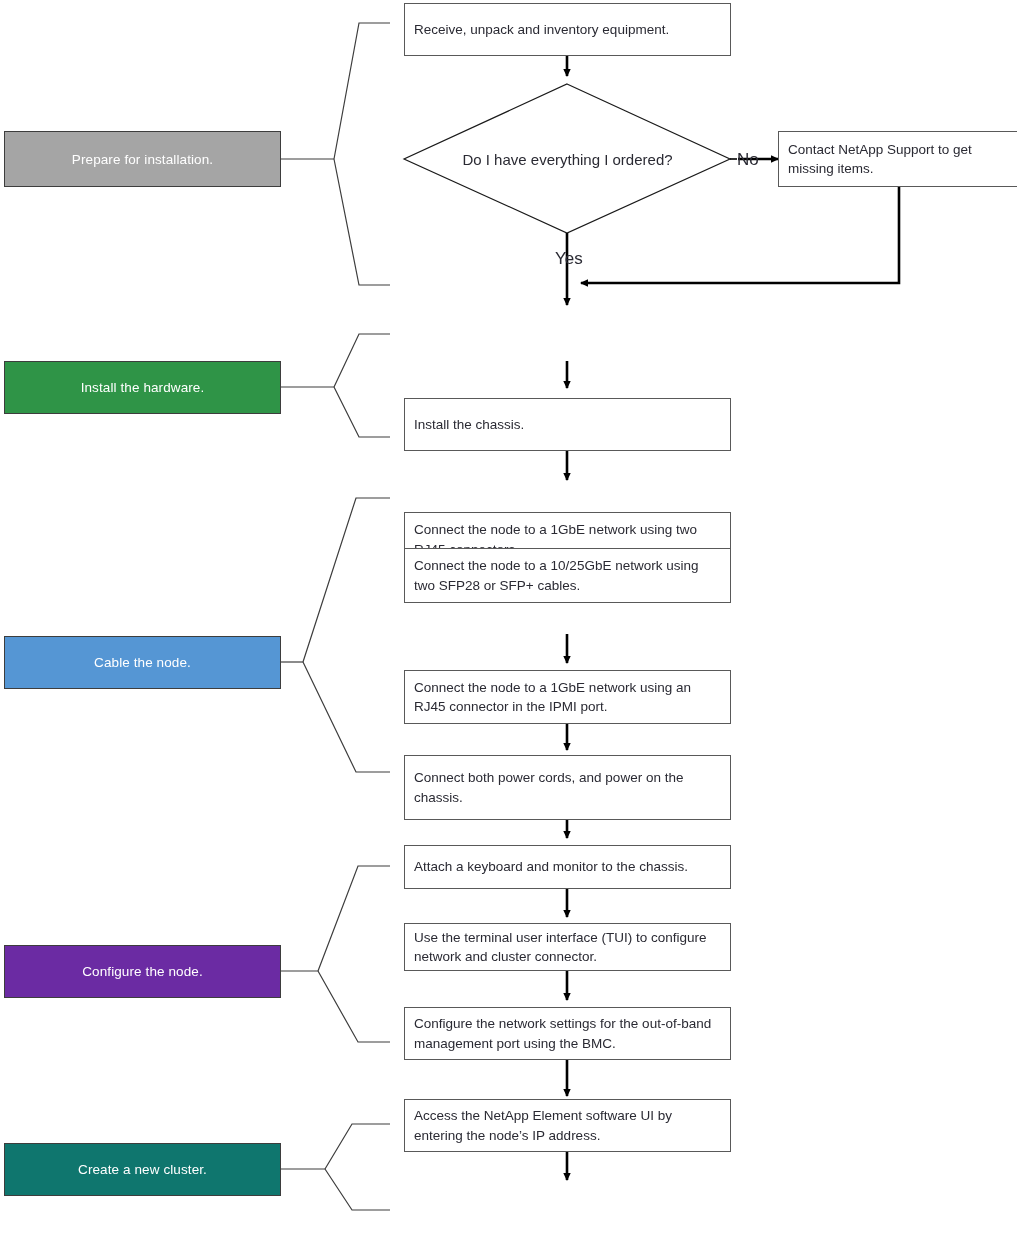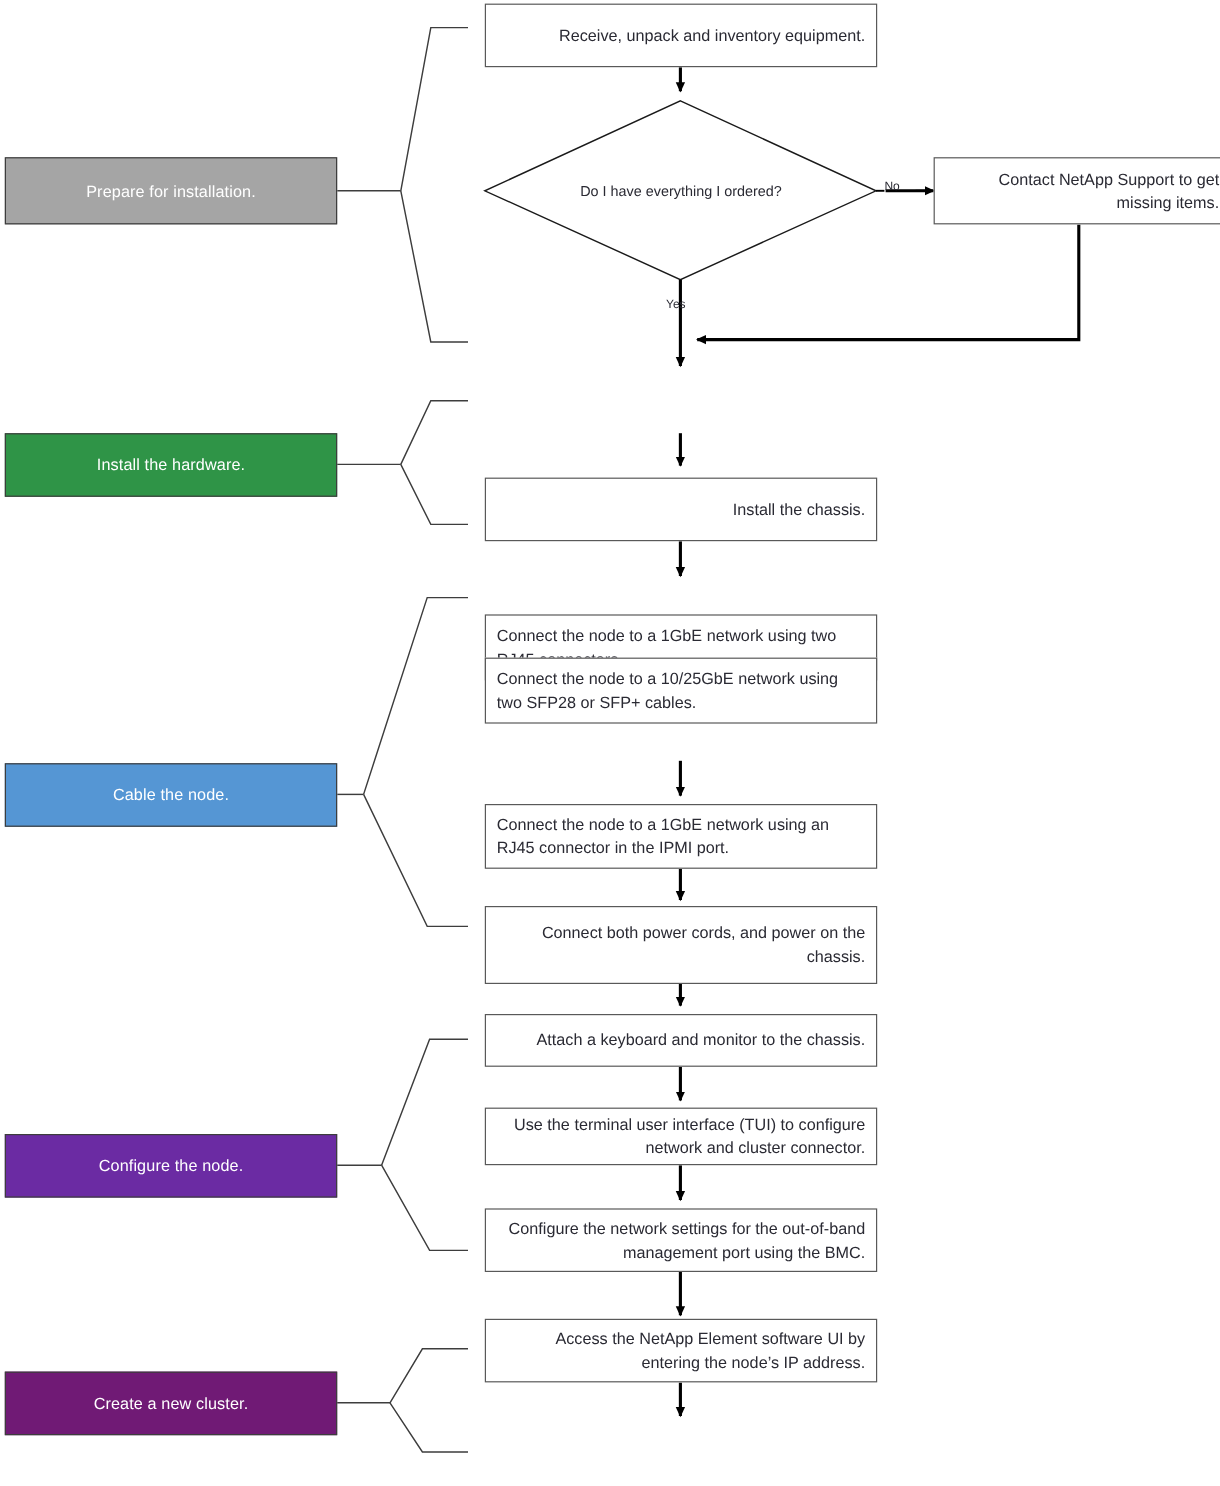--- a/index.html
+++ b/index.html
@@ -28,35 +28,35 @@
     position:absolute;
     border:1px solid #595959;
     background:#ffffff;
     box-sizing:border-box;
     display:flex;align-items:center;
     font-size:13.5px;
     line-height:1.42;
     color:#2a2a33;
   }
   .pbox > .tx{width:100%;padding:0 9px;box-sizing:border-box;}
-  .pbox.ctr > .tx{text-align:right;}
+  .pbox.ctr > .tx{text-align:left;}
   .pbox.lft > .tx{text-align:left;}
 
   
   .diamond{
     position:absolute;
     display:flex;align-items:center;justify-content:center;
   }
   .diamond .dlabel{
-    position:relative;z-index:2;font-size:12px;color:#2a2a33;text-align:center;
+    position:relative;z-index:2;font-size:15px;color:#2a2a33;text-align:center;
   }
 
   
   .elabel{
-    position:absolute;font-size:10px;color:#2a2a33;white-space:nowrap;text-align:right;
+    position:absolute;font-size:17px;color:#2a2a33;white-space:nowrap;text-align:right;
   }
   b{font-weight:bold;}
 </style>
 </head>
 <body>
 
 <div id="canvas">
 
   <svg class="wires" viewBox="0 0 1017 1238">
     <defs>
@@ -132,21 +132,21 @@
   </div>
 
   <div class="stage" style="left:4px;top:636px;width:277px;height:53px;background:#5596d4;">
     <span>Cable the node.</span>
   </div>
 
   <div class="stage" style="left:4px;top:945px;width:277px;height:53px;background:#6b2ba3;">
     <span>Configure the node.</span>
   </div>
 
-  <div class="stage" style="left:4px;top:1143px;width:277px;height:53px;background:#701a75;">
+  <div class="stage" style="left:4px;top:1143px;width:277px;height:53px;background:#0f766e;">
     <span>Create a new cluster.</span>
   </div>
 
   <div class="pbox ctr" style="left:404px;top:3px;width:327px;height:53px;">
     <span class="tx">Receive, unpack and inventory equipment.</span>
   </div>
 
   <div class="pbox ctr" style="left:778px;top:131px;width:248px;height:56px;">
     <span class="tx">Contact NetApp Support to get missing items.</span>
   </div>

